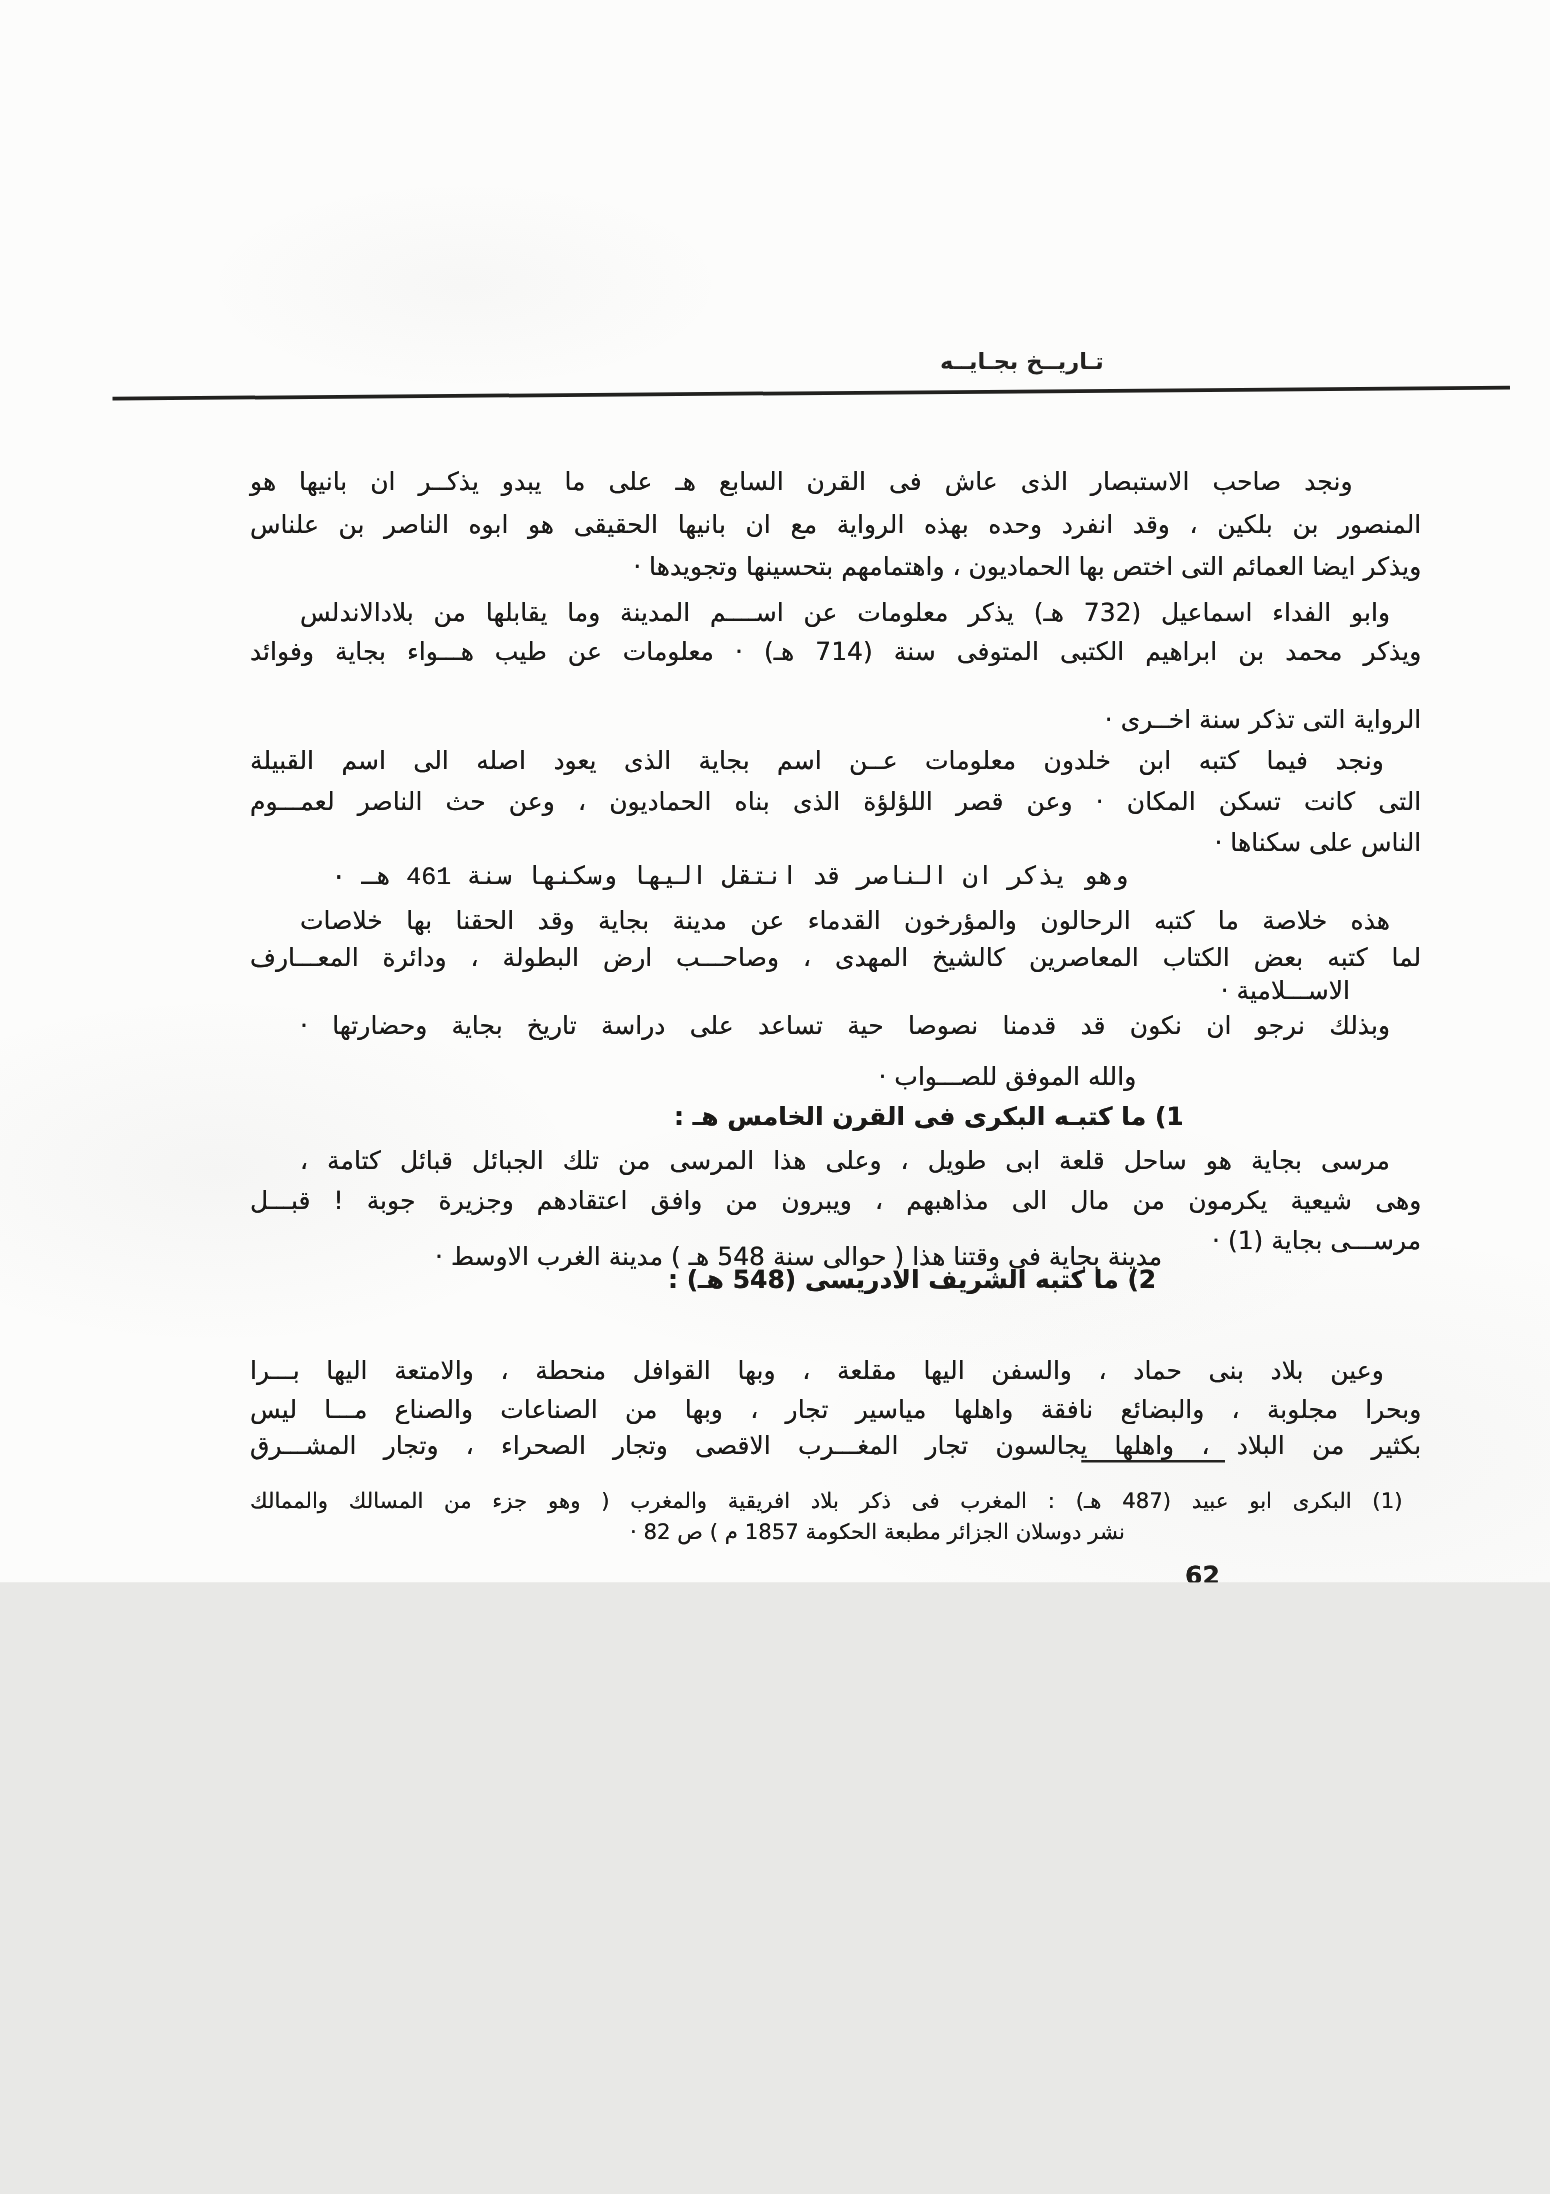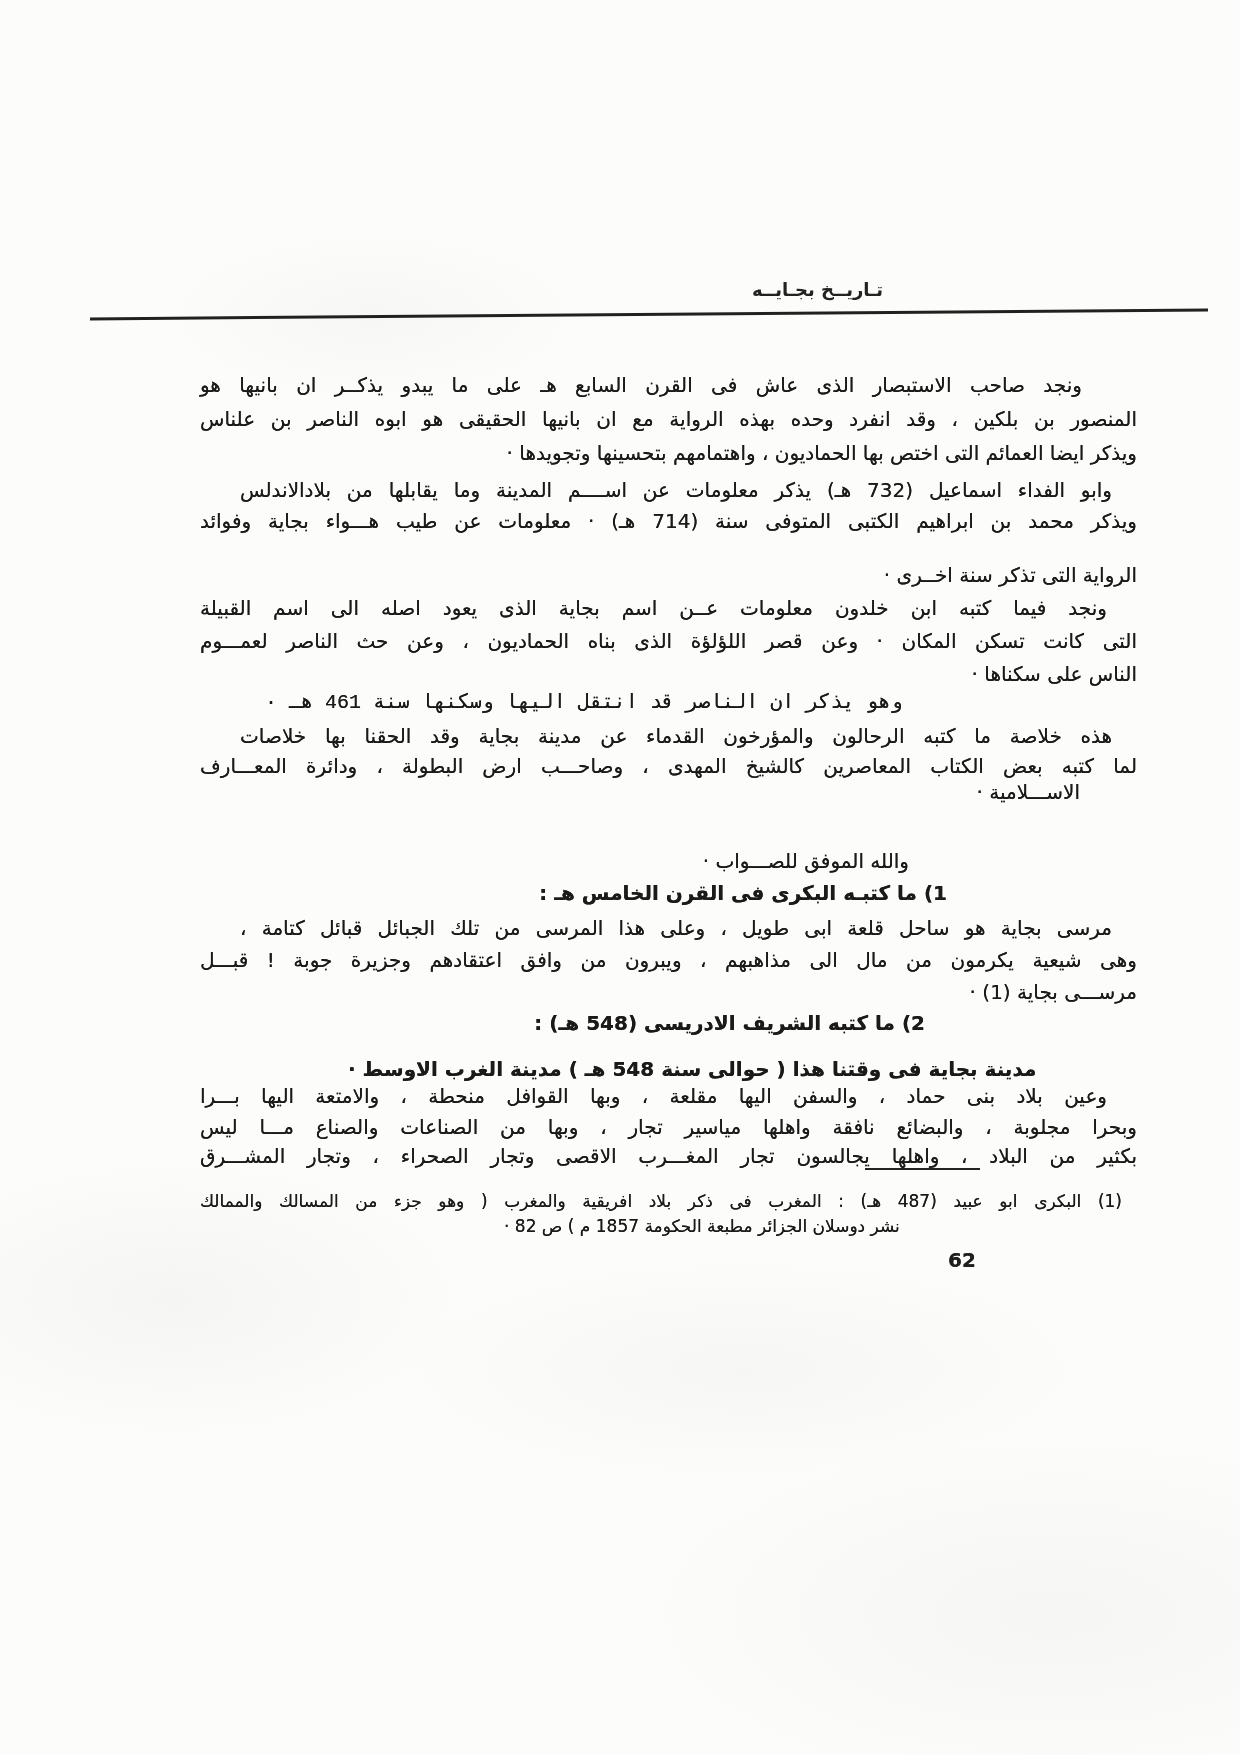--- a/index.html
+++ b/index.html
@@ -1,18 +1,18 @@
 <!DOCTYPE html>
 <html lang="ar" dir="rtl"><head>
 <meta charset="utf-8">
 <style>
   html,body{margin:0;padding:0;background:#e8e8e6;}
   .page{
     position:relative;
-    width:1240px;height:1755px;
+    width:1240px;height:1266px;
     margin:0 auto;
     background:#fcfcfb;
     background-image:
       radial-gradient(ellipse 420px 200px at 14% 74%, rgba(90,90,88,0.045), transparent 70%),
       radial-gradient(ellipse 500px 160px at 60% 78%, rgba(90,90,88,0.035), transparent 70%),
       radial-gradient(ellipse 300px 120px at 30% 18%, rgba(90,90,88,0.03), transparent 70%),
       radial-gradient(ellipse 600px 260px at 85% 92%, rgba(90,90,88,0.04), transparent 70%);
     font-family:"DejaVu Sans", sans-serif;
     color:#1b1a18;
     direction:rtl;
@@ -45,21 +45,21 @@
   .l4{top:477px;}  .l5{top:508px;}  .l6{top:538px;}  .l7{top:562px;}
   .l8{top:595px;}  .l9{top:628px;}  .l10{top:661px;}
   .l11{top:690px;left:265px;font-family:Liberation Mono, monospace;}
   .l12{top:723px;} .l13{top:753px;}
   .l14{top:779px;left:auto;right:160px;text-align:right;white-space:nowrap;}
   .l15{top:807px;}
   .l16{top:848px;left:auto;right:331px;white-space:nowrap;}
   .l17{top:880px;right:293px;}
   .l18{top:915px;} .l19{top:947px;} .l20{top:979px;}
   .l21{top:1010px;right:315px;}
-  .l22{top:1056px;left:348px;font-weight:bold;}
+  .l22{top:992px;left:348px;}
   .l23{top:1083px;} .l24{top:1114px;} .l25{top:1143px;}
   .fn-sep{
     position:absolute;top:1168px;left:865px;width:115px;height:2px;background:#242321;
   }
   .fn1{top:1190px;padding-right:15px;}
   .fn2{top:1215px;left:504px;right:auto;white-space:nowrap;}
   .page-num{
     position:absolute;top:1248px;left:948px;
     font-size:20px;font-weight:bold;color:#201f1d;
     text-shadow:0 0 0.4px rgba(20,20,18,0.85);
@@ -84,20 +84,21 @@
   <div class="line l7 r">الرواية التى تذكر سنة اخــرى ·</div>
   <div class="line l9 j">التى كانت تسكن المكان · وعن قصر اللؤلؤة الذى بناه الحماديون ، وعن حث الناصر لعمـــوم</div>
   <div class="line l10 r">الناس على سكناها ·</div>
 
   <div class="line l11 free">وهو يذكر ان الناصر قد انتقل اليها وسكنها سنة 461 هـ ·</div>
 
   <div class="line l12 j ind25">هذه خلاصة ما كتبه الرحالون والمؤرخون القدماء عن مدينة بجاية وقد الحقنا بها خلاصات</div>
   <div class="line l13 j">لما كتبه بعض الكتاب المعاصرين كالشيخ المهدى ، وصاحـــب ارض البطولة ، ودائرة المعـــارف</div>
   <div class="line l14">الاســـلامية ·</div>
 
+  <div class="line l15 j ind25">وبذلك نرجو ان نكون قد قدمنا نصوصا حية تساعد على دراسة تاريخ بجاية وحضارتها ·</div>
 
   <div class="line l16">والله الموفق للصـــواب ·</div>
 
   <div class="line l17 heading">1) ما كتبـه البكرى فى القرن الخامس هـ :</div>
 
   <div class="line l18 j ind25">مرسى بجاية هو ساحل قلعة ابى طويل ، وعلى هذا المرسى من تلك الجبائل قبائل كتامة ،</div>
   <div class="line l19 j">وهى شيعية يكرمون من مال الى مذاهبهم ، ويبرون من وافق اعتقادهم وجزيرة جوبة ! قبـــل</div>
   <div class="line l20 r">مرســـى بجاية (1) ·</div>
 
   <div class="line l21 heading">2) ما كتبه الشريف الادريسى (548 هـ) :</div>

